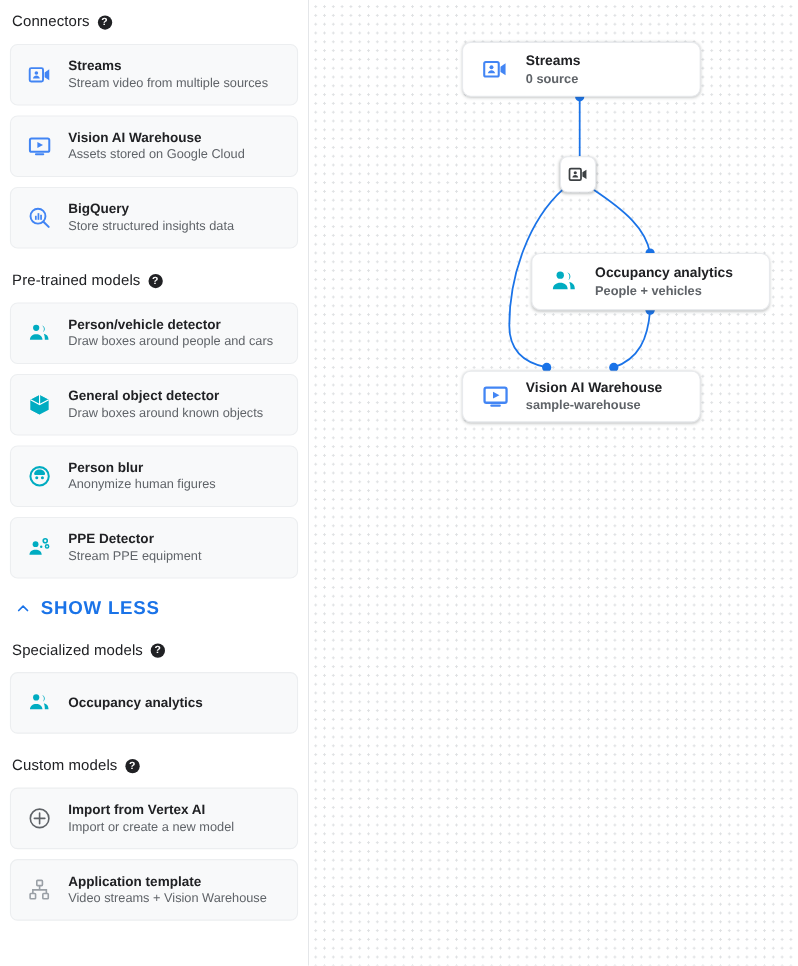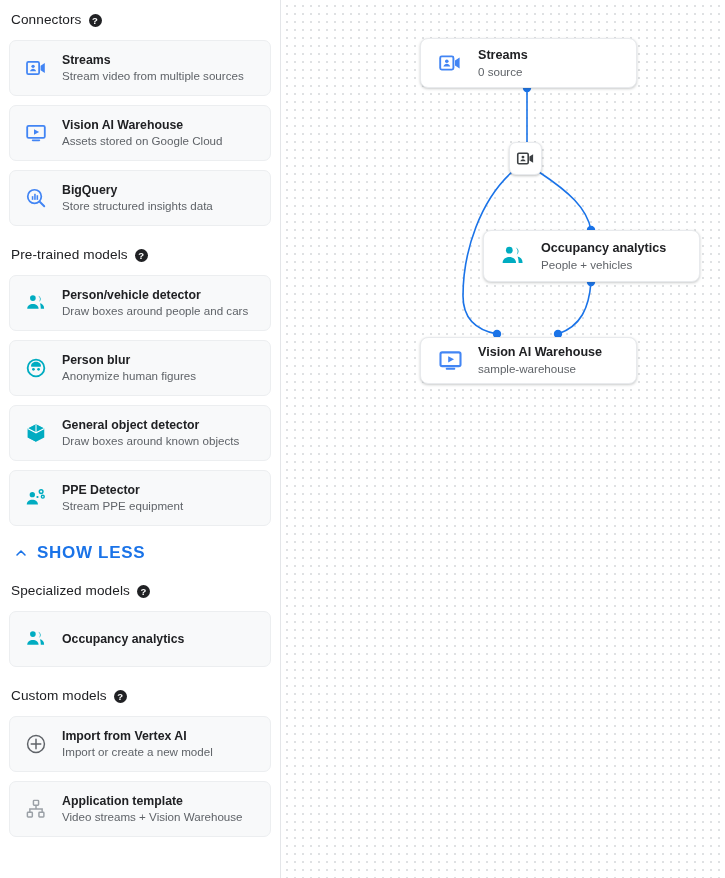--- a/index.html
+++ b/index.html
@@ -103,21 +103,21 @@
     border-radius: 8px;
     box-shadow: 0 1px 3px rgba(60,64,67,.18), 0 1px 2px rgba(60,64,67,.10);
     display: flex; align-items: center;
     gap: 15px;
     padding: 0 16px;
     cursor: pointer;
   }
   .node-icon { width: 26px; height: 26px; flex:none; display:flex; align-items:center; justify-content:center; }
   .node-text { display:flex; flex-direction: column; justify-content:center; }
   .node-title { font-size: 12.6px; font-weight: bold; color: #202124; line-height: 17px; white-space: nowrap;}
-  .node-sub { font-size: 11.6px; color: #5f6368; line-height: 16px; white-space: nowrap;}
+  .node-sub { font-size: 11.6px; color: #5f6368; line-height: 16px; white-space: nowrap; font-weight: bold;}
 
   #node-streams { left: 139px; top: 38px; width: 217px; height: 50px; }
   #node-occupancy { left: 202px; top: 230px; width: 217px; height: 52px; }
   #node-warehouse { left: 139px; top: 337px; width: 217px; height: 47px; }
 
   #node-mini {
     position: absolute;
     left: 228px; top: 142px;
     width: 33px; height: 33px;
     background: #ffffff;
@@ -200,44 +200,44 @@
           </svg>
         </span>
         <span class="card-text">
           <span class="card-title">Person/vehicle detector</span>
           <span class="card-sub">Draw boxes around people and cars</span>
         </span>
       </div>
       <div class="card">
         <span class="card-icon">
           <svg width="22" height="22" viewBox="0 0 24 24">
-            <circle cx="12" cy="12" r="9.1" fill="none" stroke="#00acc1" stroke-width="2"></circle>
-            <path d="M12 5.2c-3 0-5.4 1.9-5.4 4.3 0 .7.3 1.2.8 1.2h9.2c.5 0 .8-.5.8-1.2 0-2.4-2.4-4.3-5.4-4.3z" fill="#00acc1"></path>
-            <circle cx="9.2" cy="13.4" r="1.5" fill="#00acc1"></circle>
-            <circle cx="14.8" cy="13.4" r="1.5" fill="#00acc1"></circle>
-          </svg>
-        </span>
-        <span class="card-text">
-          <span class="card-title">Person blur</span>
-          <span class="card-sub">Anonymize human figures</span>
-        </span>
-      </div>
-      <div class="card">
-        <span class="card-icon">
-          <svg width="22" height="22" viewBox="0 0 24 24">
             <path d="M12 2.4 L21 7.1 L21 16.9 L12 21.6 L3 16.9 L3 7.1 Z" fill="#00acc1"></path>
             <path d="M12 2.4 L21 7.1 L12 11.8 L3 7.1 Z" fill="#00acc1" opacity=".72"></path>
             <path d="M12 11.8 L12 21.6 L3 16.9 L3 7.1 Z" fill="#00acc1" opacity=".88"></path>
             <path d="M12 2.4 L12 11.8" stroke="#ffffff" stroke-width="1.1"></path>
             <path d="M3 7.1 L12 11.8 L21 7.1" stroke="#ffffff" stroke-width="1.1" fill="none"></path>
           </svg>
         </span>
         <span class="card-text">
           <span class="card-title">General object detector</span>
           <span class="card-sub">Draw boxes around known objects</span>
+        </span>
+      </div>
+      <div class="card">
+        <span class="card-icon">
+          <svg width="22" height="22" viewBox="0 0 24 24">
+            <circle cx="12" cy="12" r="9.1" fill="none" stroke="#00acc1" stroke-width="2"></circle>
+            <path d="M12 5.2c-3 0-5.4 1.9-5.4 4.3 0 .7.3 1.2.8 1.2h9.2c.5 0 .8-.5.8-1.2 0-2.4-2.4-4.3-5.4-4.3z" fill="#00acc1"></path>
+            <circle cx="9.2" cy="13.4" r="1.5" fill="#00acc1"></circle>
+            <circle cx="14.8" cy="13.4" r="1.5" fill="#00acc1"></circle>
+          </svg>
+        </span>
+        <span class="card-text">
+          <span class="card-title">Person blur</span>
+          <span class="card-sub">Anonymize human figures</span>
         </span>
       </div>
       <div class="card">
         <span class="card-icon">
           <svg width="22" height="22" viewBox="0 0 24 24">
             <g fill="#00acc1">
               <circle cx="8" cy="8.4" r="2.9"></circle>
               <path d="M1.9 19c0-3.2 2.7-5.1 6.1-5.1s6.1 1.9 6.1 5.1z"></path>
               <circle cx="17.6" cy="5" r="2" fill="none" stroke="#00acc1" stroke-width="1.6"></circle>
               <circle cx="19.4" cy="10.6" r="1.6" fill="none" stroke="#00acc1" stroke-width="1.5"></circle>

